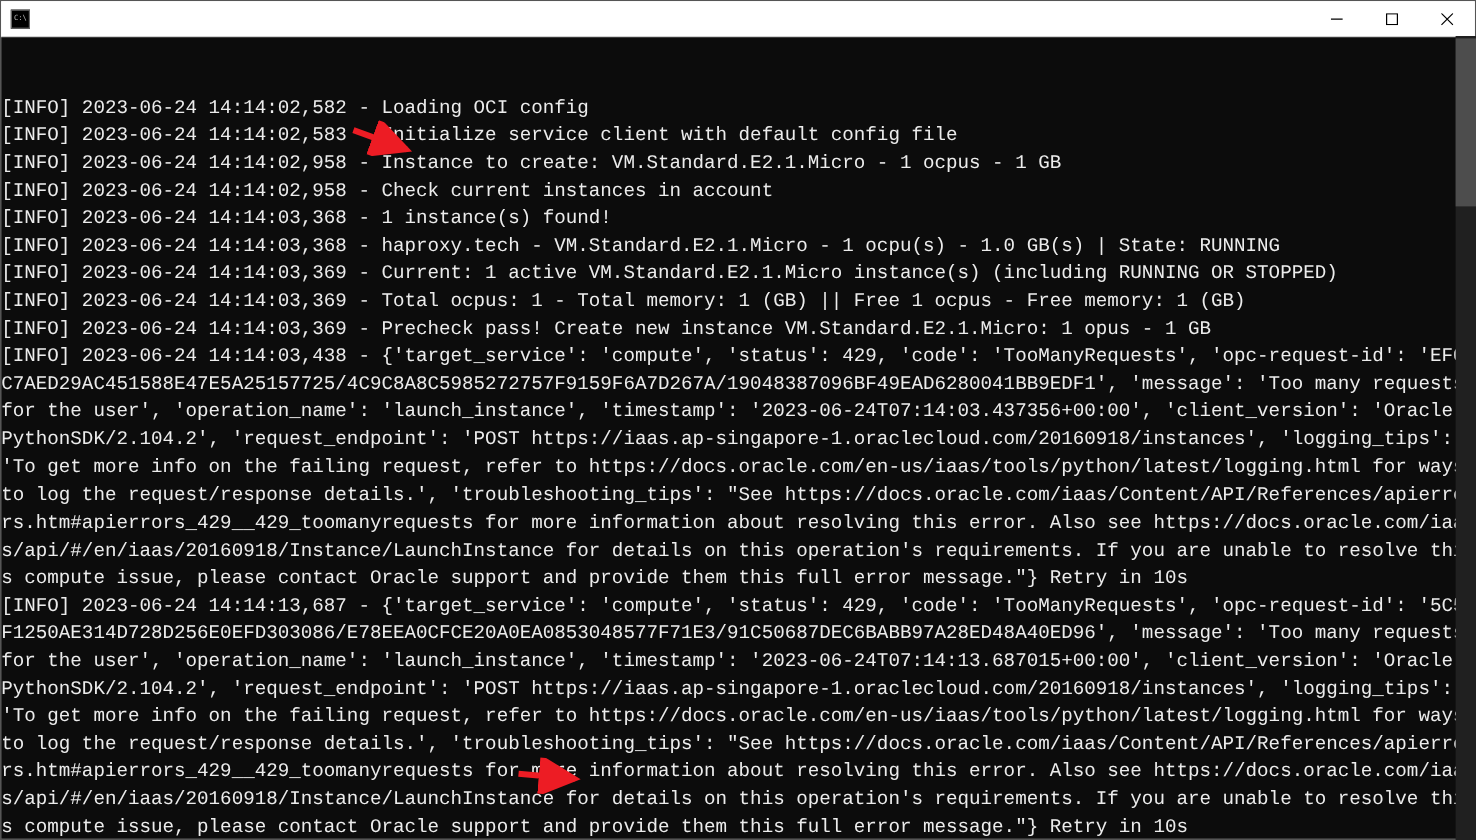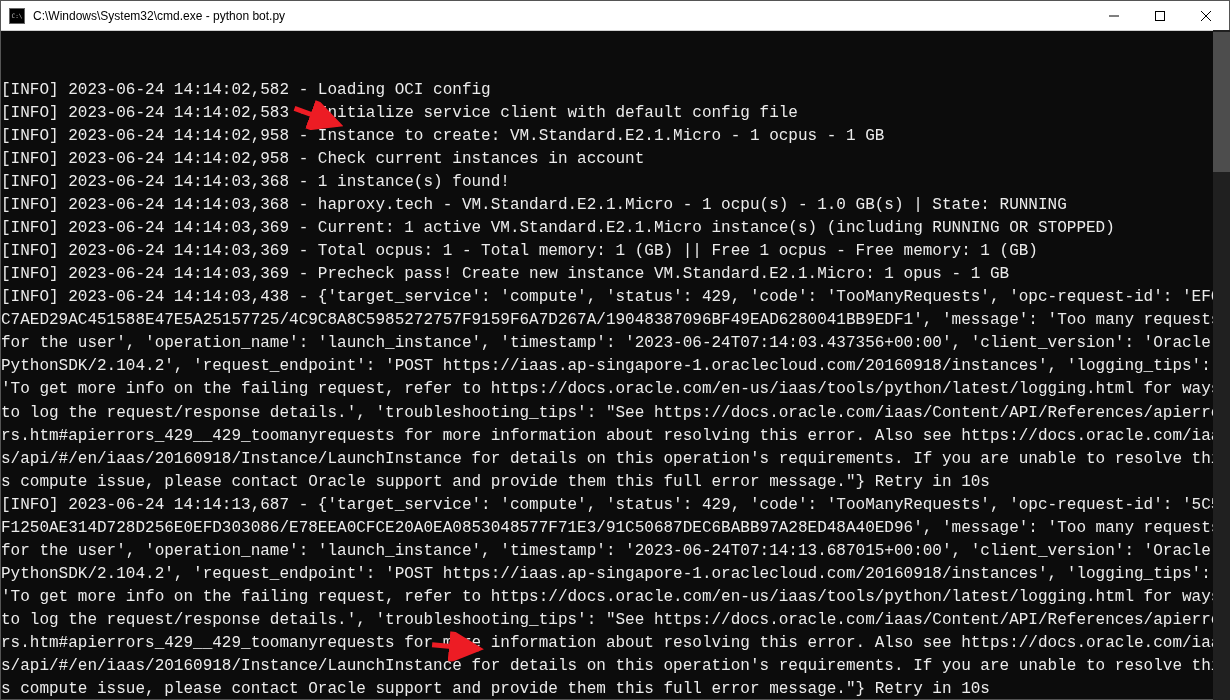--- a/index.html
+++ b/index.html
@@ -18,21 +18,20 @@
     .arrow svg { display: block; }
     .scrollbar { position: absolute; right: 0; top: 30px; bottom: 0; width: 17px; background: #202020; z-index: 3; }
     .scroll-thumb { position: absolute; right: 0; width: 17px; background: #4d4d4d; }
   </style>
 </head>
 <body>
 
 <div class="window">
   <div class="titlebar">
     <div class="titlebar-icon"></div>
-    <div class="title-text">C:\Windows\System32\cmd.exe - python  bot.py</div>
     <div class="win-controls">
       <div class="win-btn">
         <svg width="10" height="10" viewBox="0 0 10 10">
             <line x1="0" y1="5" x2="10" y2="5" stroke="currentColor" stroke-width="1"></line>
           </svg>
       </div>
       <div class="win-btn">
         <svg width="10" height="10" viewBox="0 0 10 10">
             <rect x="0.5" y="0.5" width="9" height="9" fill="none" stroke="currentColor" stroke-width="1"></rect>
           </svg>

